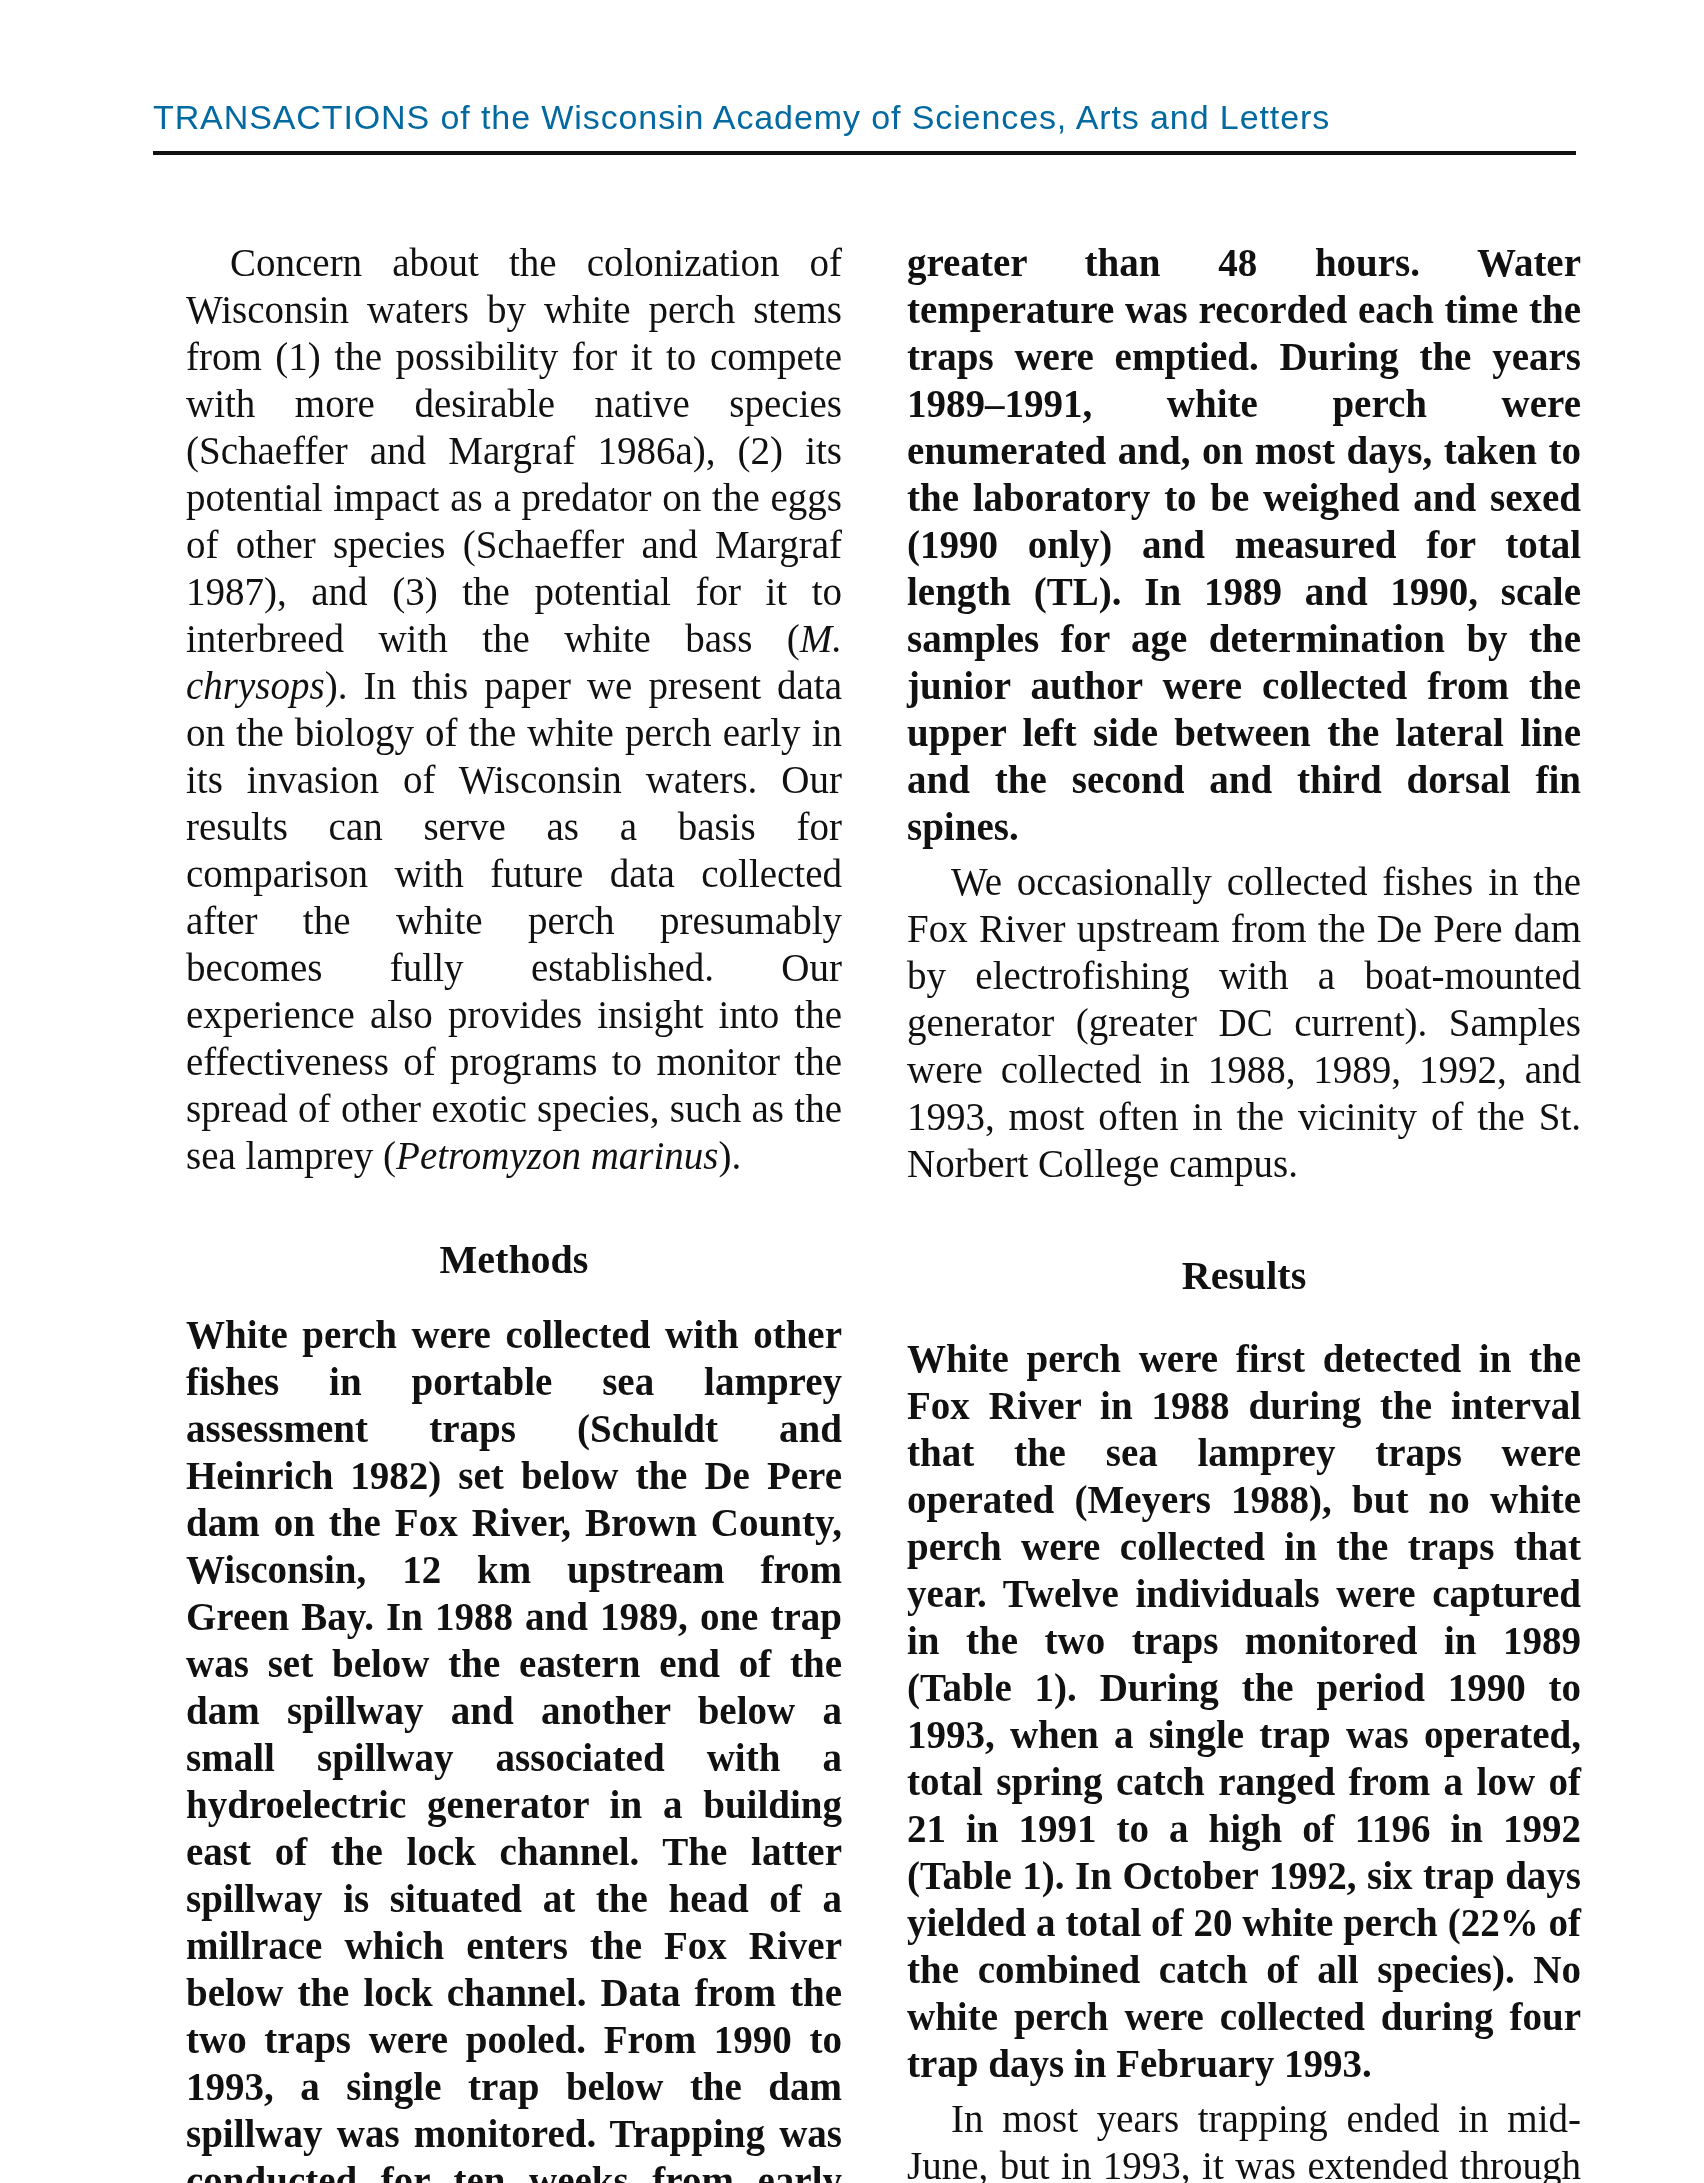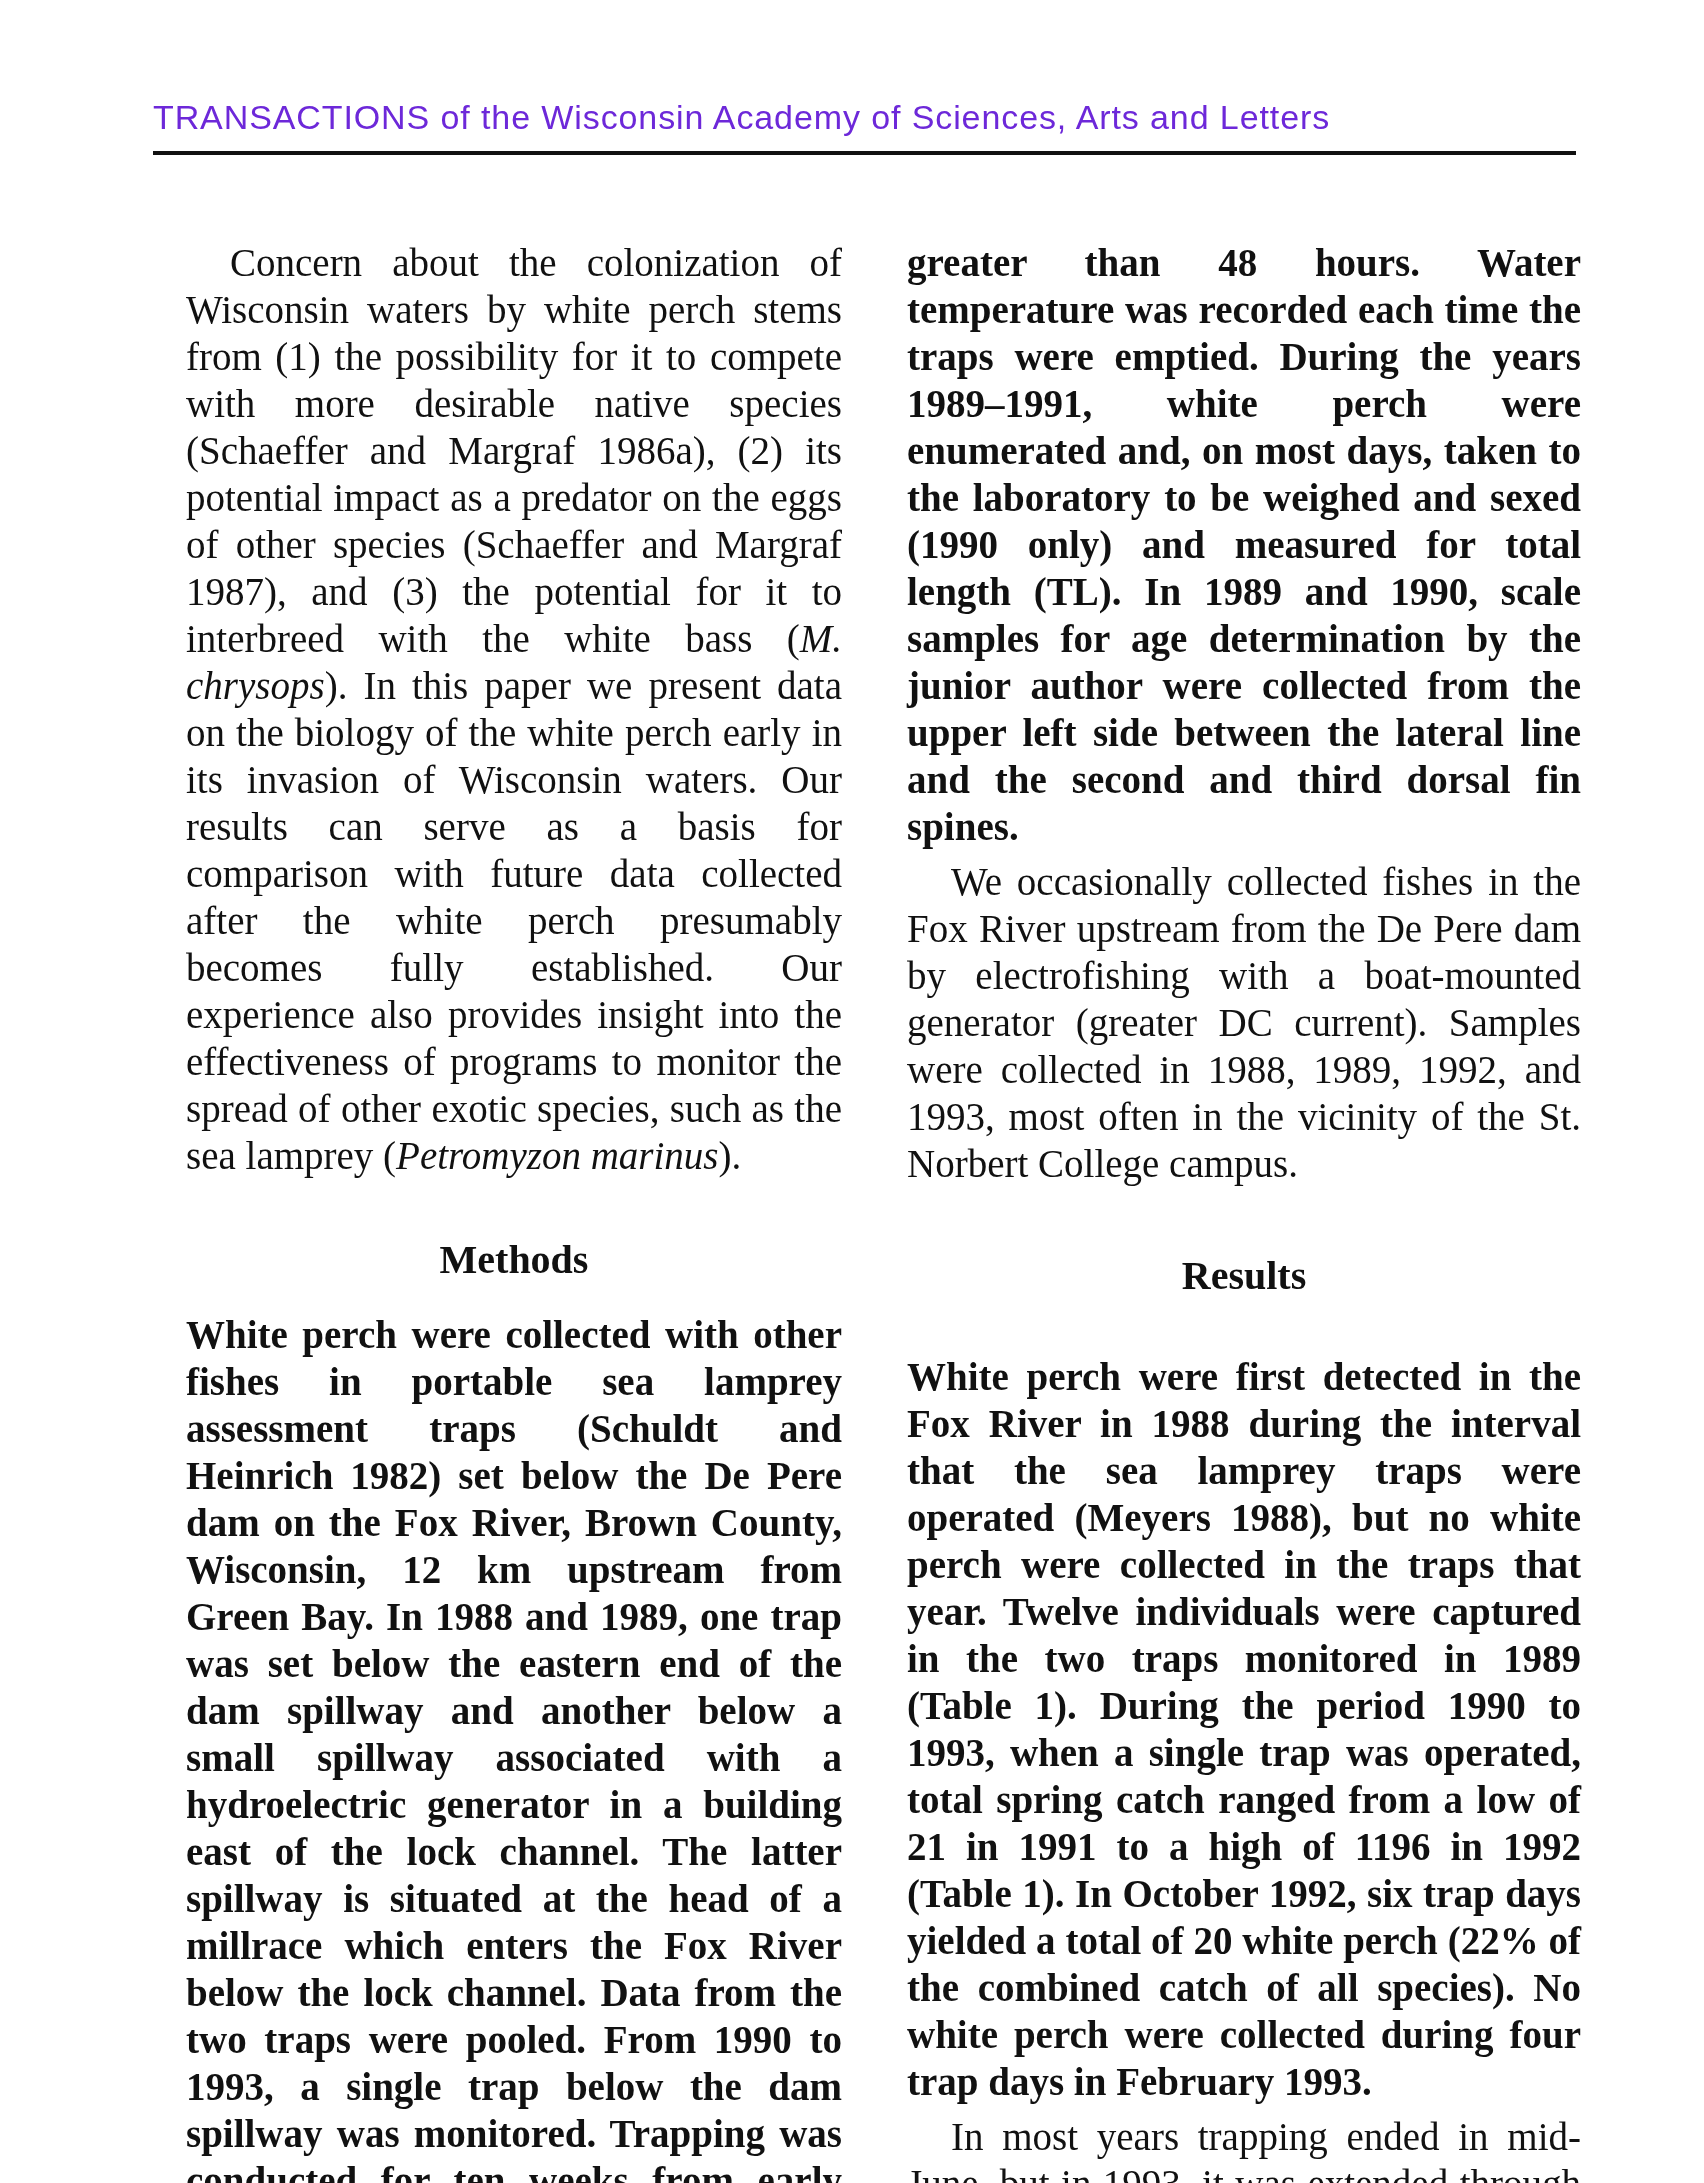--- a/index.html
+++ b/index.html
@@ -1,38 +1,38 @@
 <!DOCTYPE html>
 <html style="font-size:7px"><head>
 <meta charset="utf-8">
 <style>
   html, body { margin:0; padding:0; background:#fff; }
   body { width:1705px; height:2491px; position:relative; overflow:hidden; color:#111; }
   .running-head {
     position:absolute; left:153px; top:100px; width:1423px;
     font-family:"Liberation Sans", sans-serif; font-size:34px; letter-spacing:0.9px;
-    color:#6d28d9; white-space:nowrap; line-height:1;
+    color:#0369a1; white-space:nowrap; line-height:1;
   }
   .rule { position:absolute; left:153px; top:151px; width:1423px; height:3.5px; background:#111; }
   .col {
     position:absolute; top:231px;
     font-family:"Liberation Serif", serif; font-size:39px; line-height:47px;
     text-align:justify; hyphens:manual;
   }
   .col.left { left:178px; width:672px; }
   .col.right { left:899px; width:690px; }
   .col p { margin:8px; }
   .col p.indent { text-indent:44px; }
   .col p.noindent { text-indent:0;font-weight:bold; }
   .col h2 {
     font-family:"Liberation Serif", serif; font-weight:bold; font-size:40px;
     text-align:center; margin:0; line-height:47px;
   }
   .col.left h2 { margin-top:57px; margin-bottom:28px; }
-  .col.right h2 { margin-top:65px; margin-bottom:54px; }
+  .col.right h2 { margin-top:65px; margin-bottom:36px; }
   em { font-style:italic; }
 </style>
 </head>
 <body>
 
 <div class="running-head">TRANSACTIONS of the Wisconsin Academy of Sciences, Arts and Letters</div>
 <div class="rule"></div>
 
 <div class="col left">
   <p class="indent"><span>Concern about the colonization of Wisconsin waters by white perch stems from (1) the possibility for it to compete with more desirable native species (Schaeffer and Margraf 1986a), (2) its potential impact as a predator on the eggs of other species (Schaeffer and Margraf 1987), and (3) the potential for it to interbreed with the white bass (</span><em>M. chrysops</em><span>). In this paper we present data on the biology of the white perch early in its invasion of Wisconsin waters. Our results can serve as a basis for comparison with future data collected after the white perch presumably becomes fully established. Our experience also provides insight into the effectiveness of programs to monitor the spread of other exotic species, such as the sea lamprey (</span><em>Petromyzon marinus</em><span>).</span></p>

